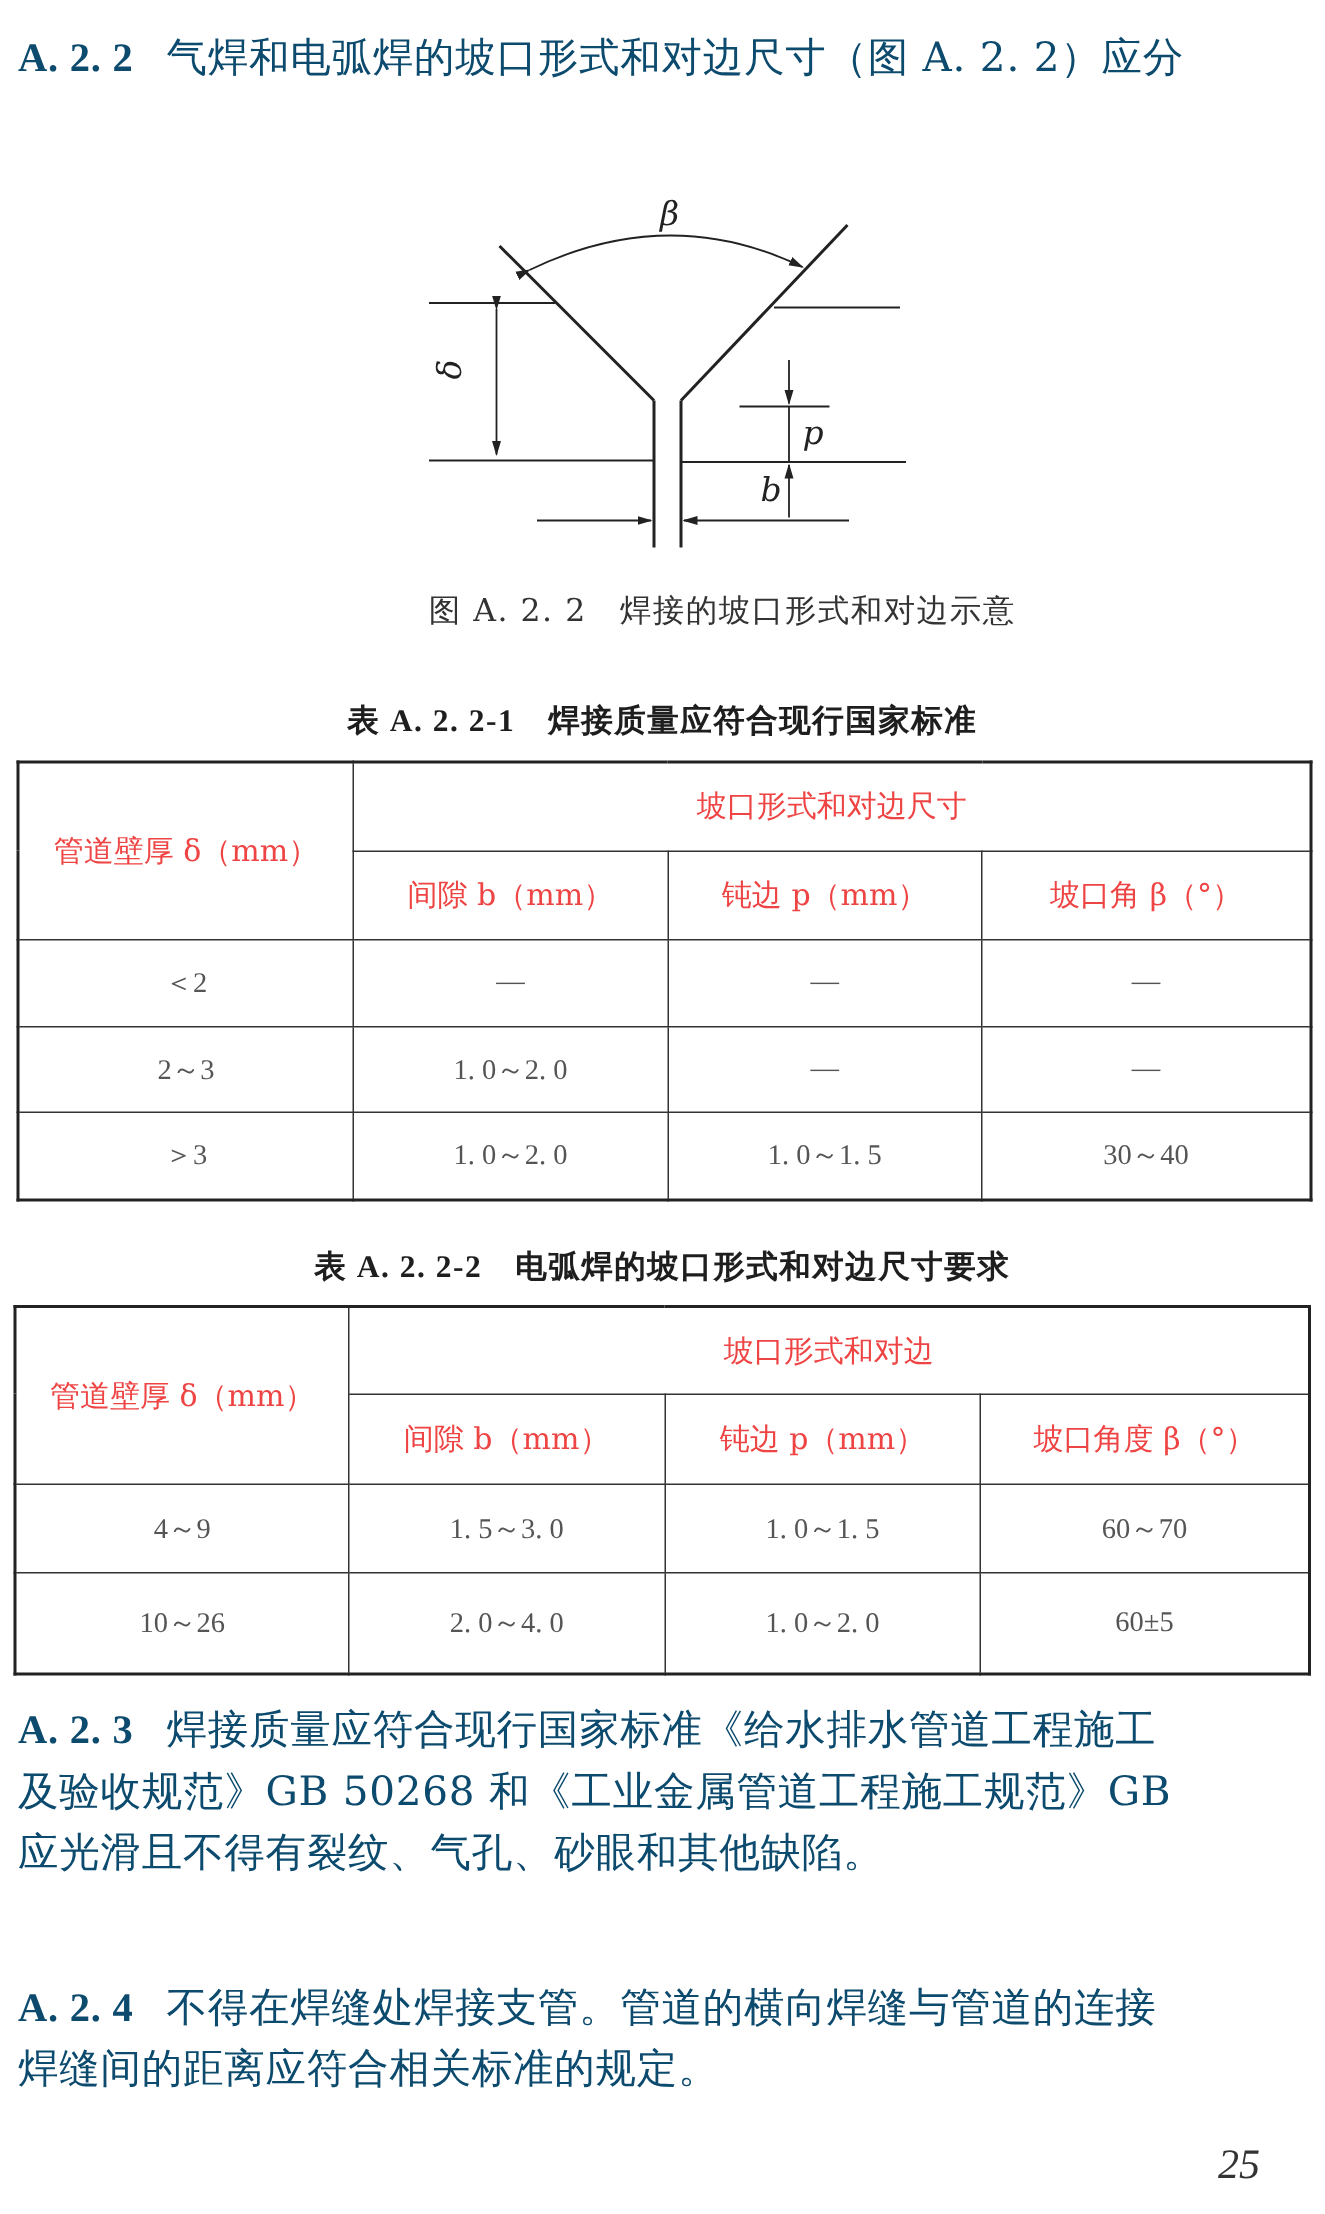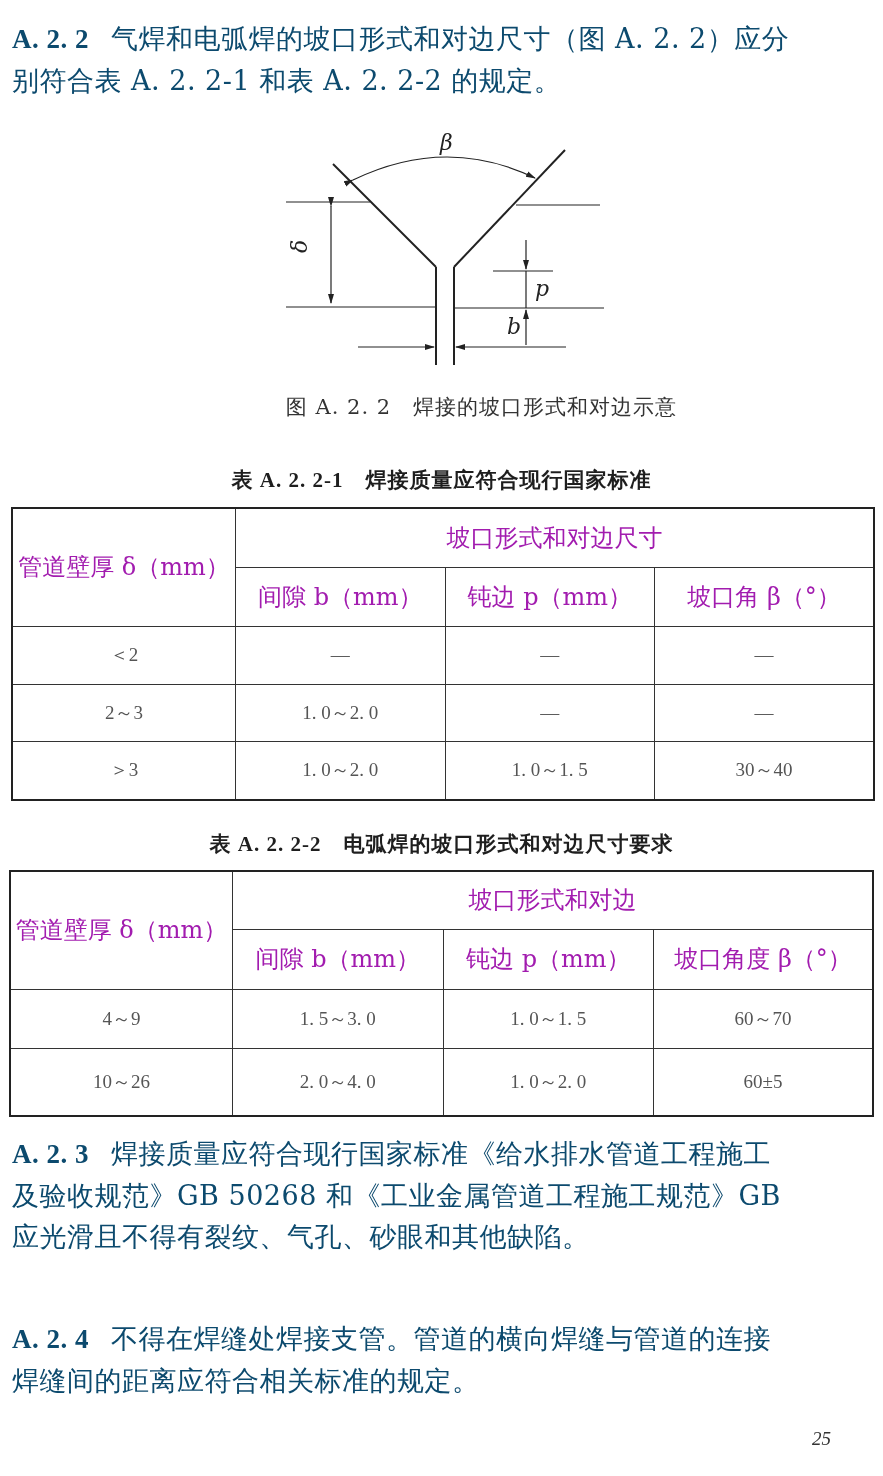--- a/index.html
+++ b/index.html
@@ -8,30 +8,29 @@
     font-family: "DejaVu Serif", "Liberation Serif", serif; color: #1e1e1e;
   }
   .abs { position: absolute; }
   .para { position: absolute; left: 12px; width: 862px; font-size: 27px; line-height: 41px; color: #0c4a6e; letter-spacing: 0.5px; }
   .para .num { font-family: "Liberation Serif", serif; font-weight: bold; margin-right: 22px; }
   .fig-caption { position: absolute; top: 393px; left: 0; width: 883px; text-align: center; font-size: 21px; color: #333; letter-spacing: 1px; margin-left: 40px; }
   .tbl-title { position: absolute; left: 0; width: 883px; text-align: center; font-size: 21px; font-weight: bold; color: #1e1e1e; letter-spacing: 1px; }
   .tbl-title .tnum { font-family: "Liberation Serif", serif; margin-right: 22px; }
   table.spec { position: absolute; border-collapse: collapse; border: 2px solid #222; }
   table.spec td { border: 1px solid #333; text-align: center; vertical-align: middle; font-size: 18px; color: #444; padding: 0; }
-  table.spec td.hdr { color: #a21caf; font-size: 24px; }
+  table.spec td.hdr { color: #ef4444; font-size: 20px; }
   table.spec td .val { font-family: "Liberation Serif", serif; font-size: 19px; color: #555; }
-  .page-num { position: absolute; left: 812px; top: 1428px; font-size: 19px; font-style: italic; font-family: "Liberation Serif", serif; color: #333; }
+  .page-num { position: absolute; left: 812px; top: 1428px; font-size: 28px; font-style: italic; font-family: "Liberation Serif", serif; color: #333; }
 </style>
 </head>
 <body>
 
 <div class="para" style="top:18px;">
   <div><span class="num">A. 2. 2</span><span>气焊和电弧焊的坡口形式和对边尺寸（图 A. 2. 2）应分</span></div>
-  <div>别符合表 A. 2. 2-1 和表 A. 2. 2-2 的规定。</div>
 </div>
 
 <svg class="abs" style="left:270px; top:110px;" width="360" height="270" viewBox="0 0 360 270">
   <defs>
     <marker id="ah" markerWidth="10" markerHeight="8" refX="9" refY="4" orient="auto" markerUnits="userSpaceOnUse">
       <path d="M0,1 L10,4 L0,7 Z" fill="#222"></path>
     </marker>
   </defs>
   <g stroke="#222" fill="none" stroke-width="2">
 

